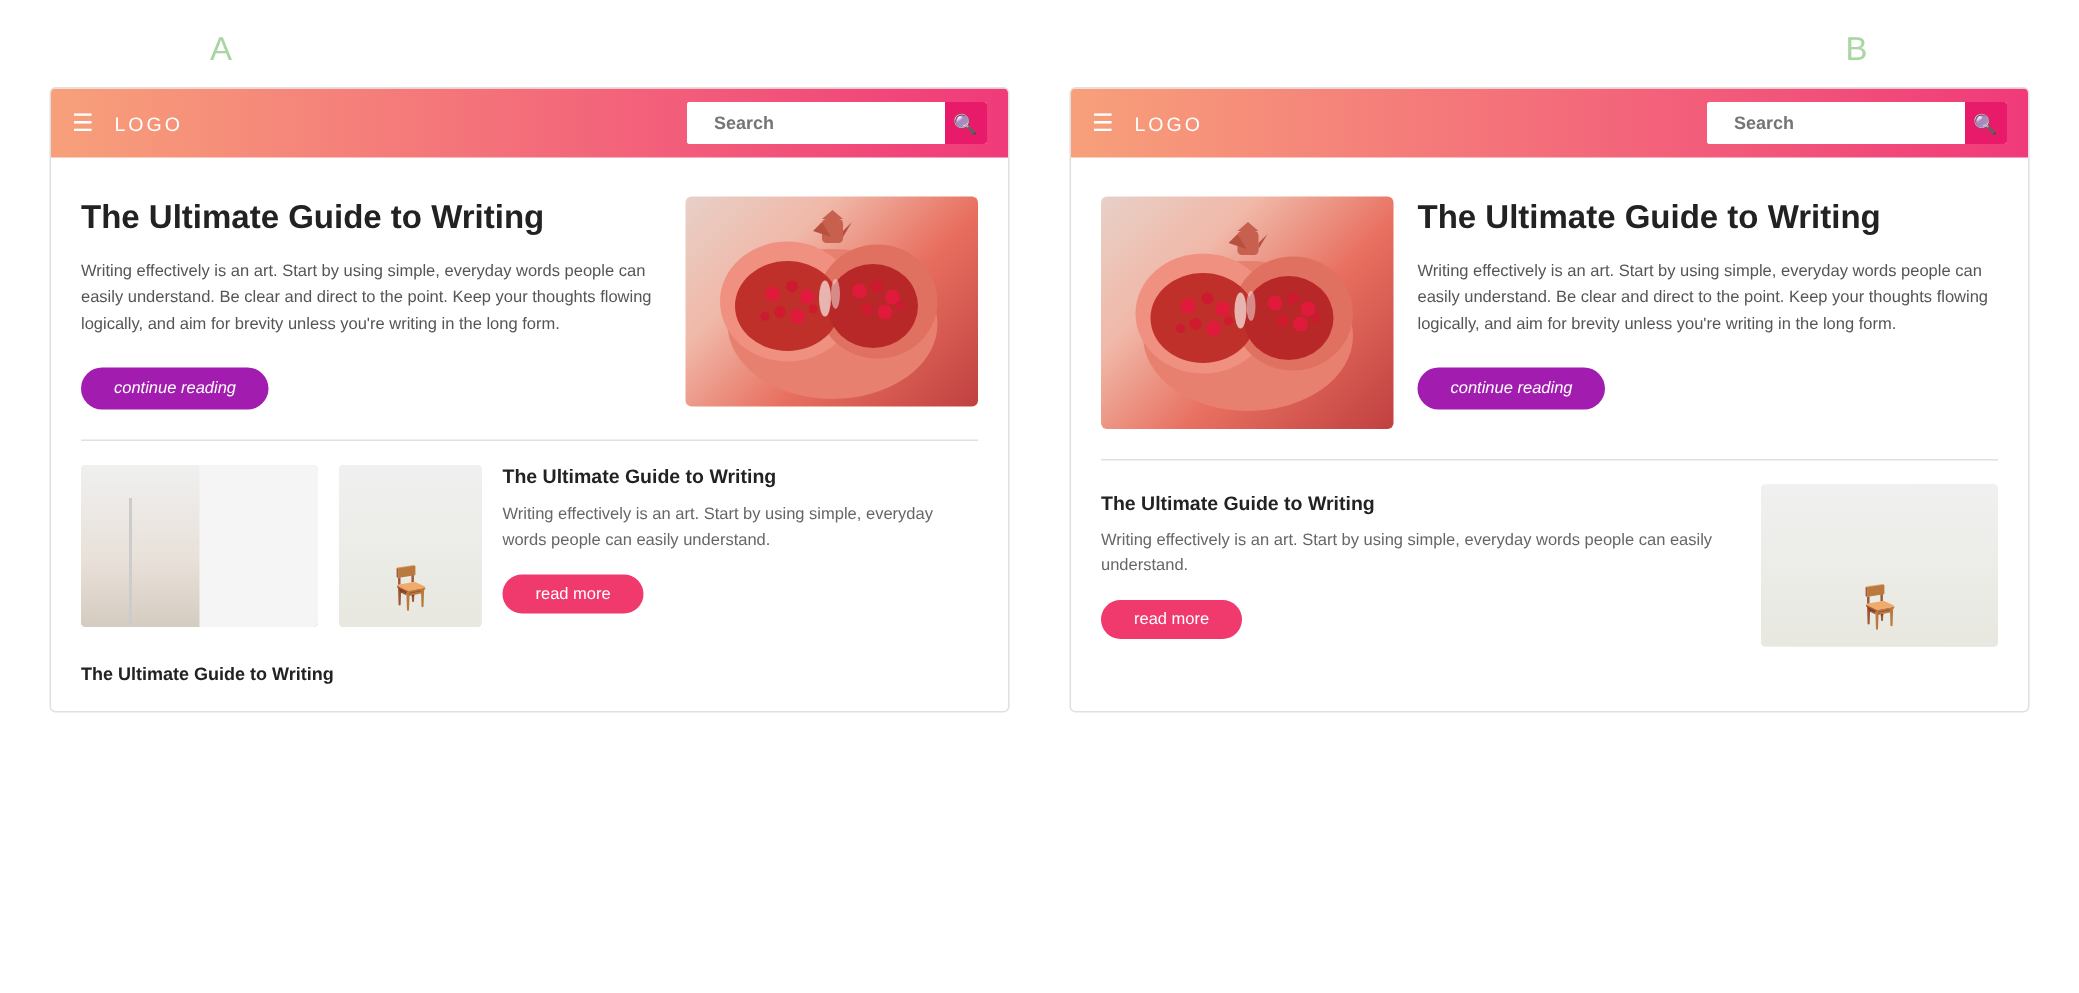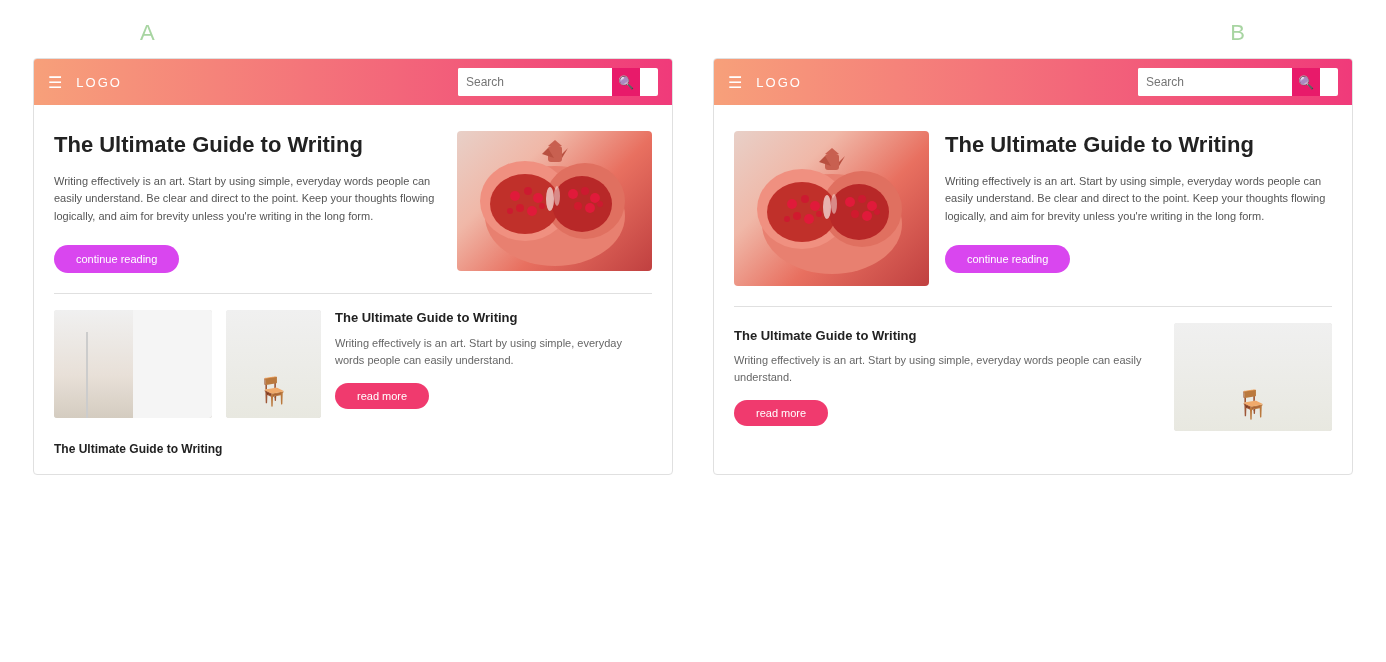--- a/index.html
+++ b/index.html
@@ -75,25 +75,26 @@
       background: white;
       border-radius: 2px;
       overflow: hidden;
       height: 28px;
       width: 200px;
     }
 
     .search-input {
       border: none;
       outline: none;
-      padding: 0 8px;
+      padding: 0 18px;
       font-size: 12px;
       color: #999;
-      width: 154px;
+      width: 172px;
       height: 100%;
+      font-weight: bold;
     }
 
     .search-icon-box {
       background: #e81a6a;
       width: 28px;
       height: 28px;
       display: flex;
       align-items: center;
       justify-content: center;
       color: white;
@@ -123,27 +124,28 @@
     }
 
     .featured-body {
       font-size: 11px;
       color: #555;
       line-height: 1.6;
       margin-bottom: 20px;
     }
 
     .continue-btn {
-      background: #d946ef;
+      background: #a21caf;
       color: white;
       border: none;
       border-radius: 20px;
       padding: 8px 22px;
       font-size: 11px;
       cursor: pointer;
+      font-style: italic;
     }
 
     .featured-image {
       width: 195px;
       height: 140px;
       background: linear-gradient(135deg, #e8d0c8 0%, #f0b8a8 30%, #e87060 60%, #c04040 100%);
       border-radius: 4px;
       flex-shrink: 0;
       display: flex;
       align-items: center;

